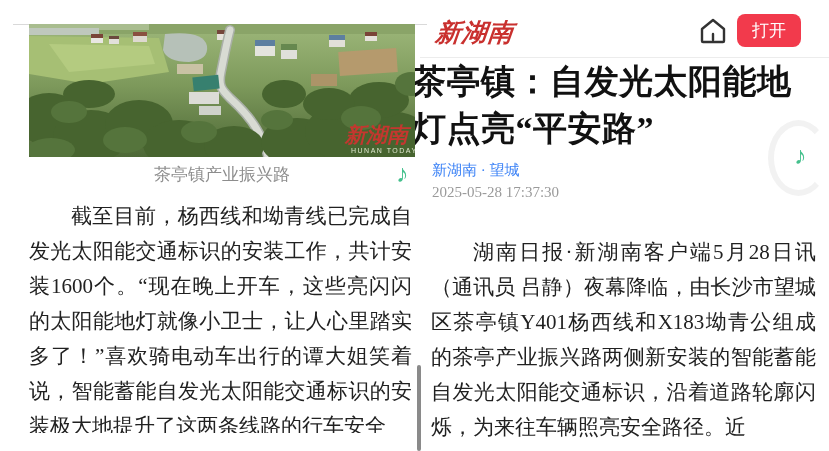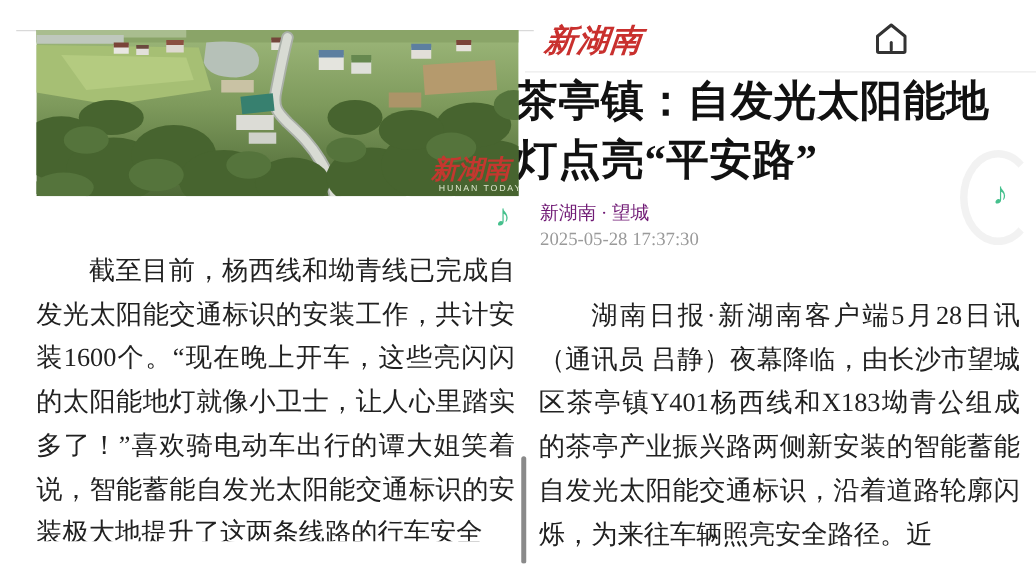--- a/index.html
+++ b/index.html
@@ -66,21 +66,21 @@
   }
   .hdr-divider { position:absolute; left:420px; top:57px; width:409px; height:1px; background:#ececec; }
 
   
   .title {
     position:absolute; left:412px; top:58px; width:394px;
     font-family:"Liberation Serif", serif;
     font-size:34px; line-height:47px; font-weight:bold; color:#111111;
     letter-spacing:0.5px;
   }
-  .byline-src  { position:absolute; left:432px; top:161px; font-size:15px; color:#701a75; font-family:"Liberation Serif", serif; }
+  .byline-src  { position:absolute; left:432px; top:161px; font-size:15px; color:#3b82f6; font-family:"Liberation Serif", serif; }
   .byline-time { position:absolute; left:432px; top:184px; font-size:15px; color:#9a9a9a; font-family:Liberation Serif, serif; }
   .byline-reads{ position:absolute; left:724px; top:161px; font-size:15px; color:#9a9a9a; font-family:"Liberation Serif", serif; }
 </style>
 </head>
 <body>
 
 <div class="screen">
 
   <div class="top-hairline"></div>
 
@@ -158,38 +158,40 @@
         <ellipse cx="332" cy="94" rx="20" ry="12"></ellipse>
         <ellipse cx="382" cy="60" rx="16" ry="12"></ellipse>
         <ellipse cx="22" cy="126" rx="24" ry="12"></ellipse>
       </g>
 
       <text x="316" y="118" font-family="Liberation Serif, serif" font-size="21" font-weight="bold" font-style="italic" fill="#c4372f">新湖南</text>
       <text x="322" y="129" font-family="Liberation Sans, sans-serif" font-size="7" letter-spacing="1.5" fill="#dde6cc">HUNAN TODAY</text>
     </svg>
   </div>
 
+  <div class="caption">茶亭镇产业振兴路</div>
 
   <div class="music-note music-note-left">♪</div>
 
   <div class="body-col left-col">
     <p>截至目前，杨西线和坳青线已完成自发光太阳能交通标识的安装工作，共计安装1600个。“现在晚上开车，这些亮闪闪的太阳能地灯就像小卫士，让人心里踏实多了！”喜欢骑电动车出行的谭大姐笑着说，智能蓄能自发光太阳能交通标识的安装极大地提升了这两条线路的行车安全</p>
   </div>
 
   <div class="page-scrollbar"></div>
 
   <div class="hdr-logo">新湖南</div>
 
   <div class="hdr-home">
     <svg width="30" height="30" viewBox="0 0 30 30">
       <path d="M15 4 L26 13 V25 Q26 26 25 26 H5 Q4 26 4 25 V13 Z" fill="none" stroke="#333333" stroke-width="2.4" stroke-linejoin="round"></path>
       <line x1="15" y1="18" x2="15" y2="24" stroke="#333333" stroke-width="2.4" stroke-linecap="round"></line>
     </svg>
   </div>
 
+  <button class="open-btn">打开</button>
 
   <div class="hdr-divider"></div>
 
   <h1 class="title">茶亭镇：自发光太阳能地灯点亮“平安路”</h1>
 
   <div class="note-ring"></div>
   <div class="music-note music-note-right">♪</div>
 
   <div class="byline-src">新湖南 · 望城</div>
   <div class="byline-time">2025-05-28 17:37:30</div>

